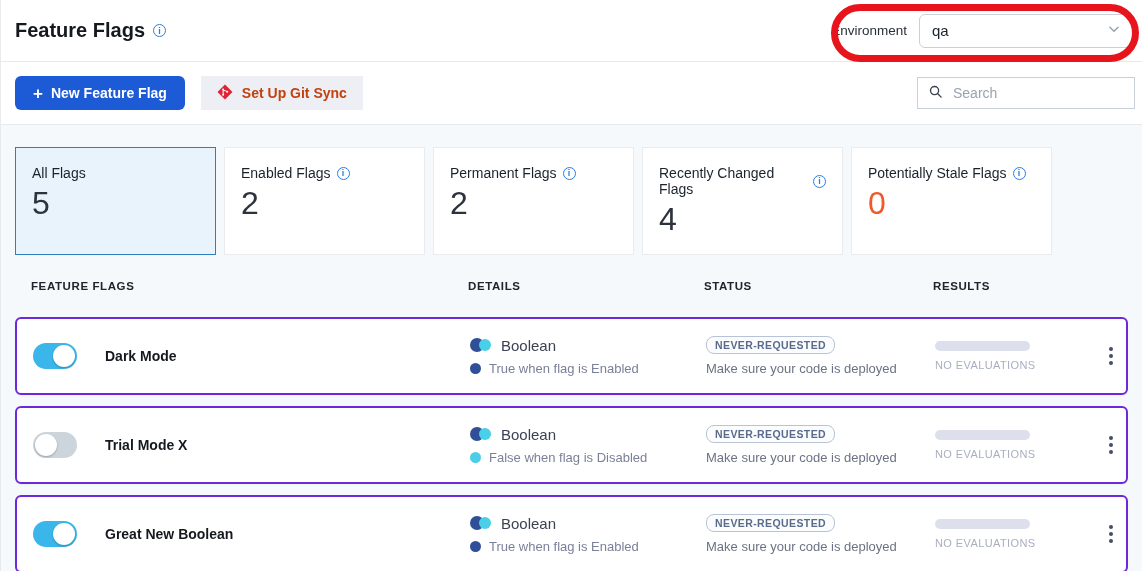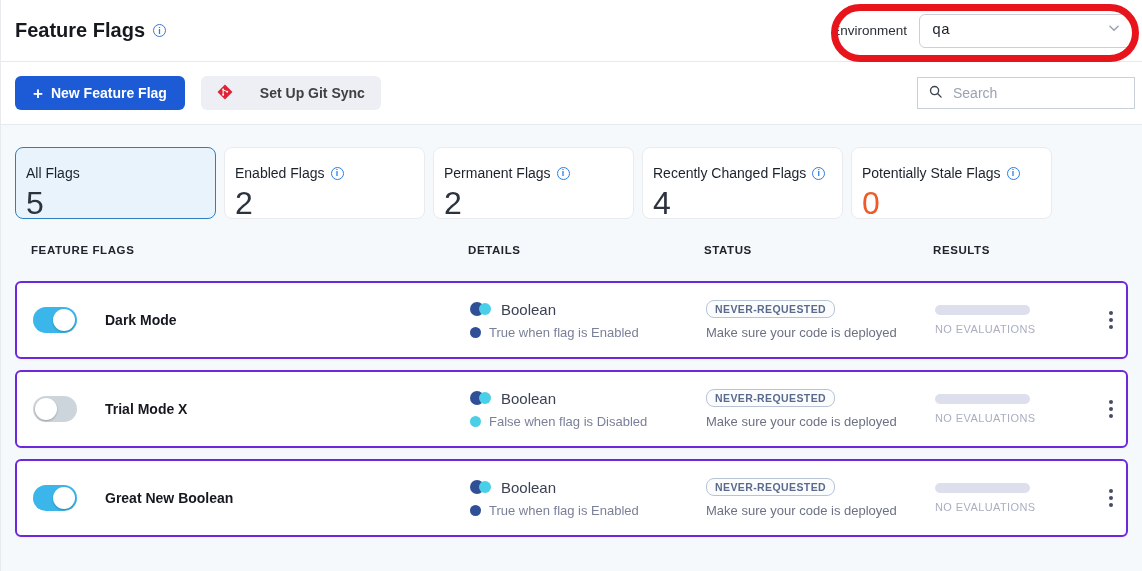--- a/index.html
+++ b/index.html
@@ -11,44 +11,44 @@
             padding: 0 8px 0 14px; border-bottom: 1px solid #e6e9ed; background: #fff; }
   .page-title { display: flex; align-items: center; gap: 8px; font-size: 20px; font-weight: 700; color: #15181e; }
   .info-icon { width: 13px; height: 13px; min-width: 13px; border: 1.3px solid #2e7ce0; border-radius: 50%;
                color: #2e7ce0; font-size: 9px; font-weight: 700; display: inline-flex;
                align-items: center; justify-content: center; font-style: normal; }
   .info-icon::before { content: "i"; }
   .env { display: flex; align-items: center; gap: 12px; }
   .env-label { font-size: 13.5px; color: #2a3038; margin-left: 44px; }
   .env-select { width: 215px; height: 34px; background: #fff; border: 1px solid #c9d0da; border-radius: 6px;
                 display: flex; align-items: center; justify-content: space-between; padding: 0 12px;
-                font-size: 15px; color: #1c232d; cursor: pointer; font-family: Liberation Mono, monospace; }
+                font-size: 15px; color: #1c232d; cursor: pointer; }
   .annotation { position: absolute; left: 830px; top: 4px; width: 308px; height: 58px;
                 border: 7px solid #e8141c; border-radius: 30px; pointer-events: none; z-index: 6; }
 
   
   .toolbar { height: 63px; display: flex; align-items: center; padding: 0 7px 0 14px; gap: 16px;
              border-bottom: 1px solid #e6e9ed; background: #fff; }
   .btn-primary { height: 34px; padding: 0 18px; background: #1d5bd6; color: #fff; border: none;
                  border-radius: 6px; font-size: 14px; font-weight: 700; display: flex; align-items: center;
                  gap: 8px; cursor: pointer; font-family: inherit; }
   .btn-primary .plus { font-size: 17px; font-weight: 600; line-height: 1; }
-  .btn-git { height: 34px; padding: 0 16px; background: #edeff5; color: #404040; border: none;
-             border-radius: 6px; font-size: 14px; font-weight: 700; display: flex; align-items: center;
-             gap: 27px; cursor: pointer; font-family: inherit; }
+  .btn-git { height: 34px; padding: 0 16px; background: #edeff5; color: #c2410c; border: none;
+             border-radius: 0; font-size: 14px; font-weight: 700; display: flex; align-items: center;
+             gap: 9px; cursor: pointer; font-family: inherit; }
   .search { margin-left: auto; width: 218px; height: 32px; border: 1px solid #c9d0da; border-radius: 0;
             display: flex; align-items: center; padding: 0 10px; gap: 8px; background: #fff; }
   .search input { border: none; outline: none; font-size: 14px; color: #333; width: 100%; background: transparent; font-family: inherit; }
   .search input::placeholder { color: #9aa3b1; }
 
   
   .content { background: #f6f9fc; height: 446px; padding: 22px 14px 0 14px; }
   .stats { display: flex; gap: 8px; }
-  .stat-card { width: 201px; height: 72px; background: #fff; border: 1px solid #e9ebef; border-radius: 8px;
-               padding: 17px 10px; cursor: pointer; }
+  .stat-card { width: 201px; height: 108px; background: #fff; border: 1px solid #e9ebef; border-radius: 0;
+               padding: 17px 16px; cursor: pointer; }
   .stat-card.selected { background: #e8f3fb; border: 1.5px solid #2e7fc1; }
   .stat-label { font-size: 14px; color: #1b222c; display: flex; gap: 6px; align-items: center; }
   .stat-value { font-size: 32px; color: #2d333e; margin-top: 4px; font-weight: 400; }
 
   
   .table-head { height: 62px; display: flex; align-items: center; }
   .th { font-size: 11.5px; font-weight: 700; letter-spacing: .6px; color: #20252d; }
   .c1 { width: 453px; padding-left: 16px; }
   .c2 { width: 236px; }
   .c3 { width: 229px; }

